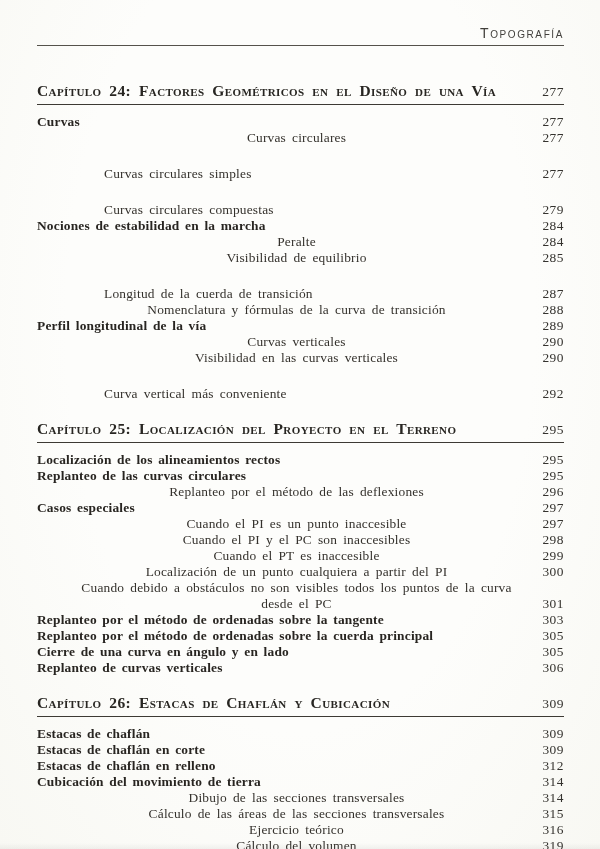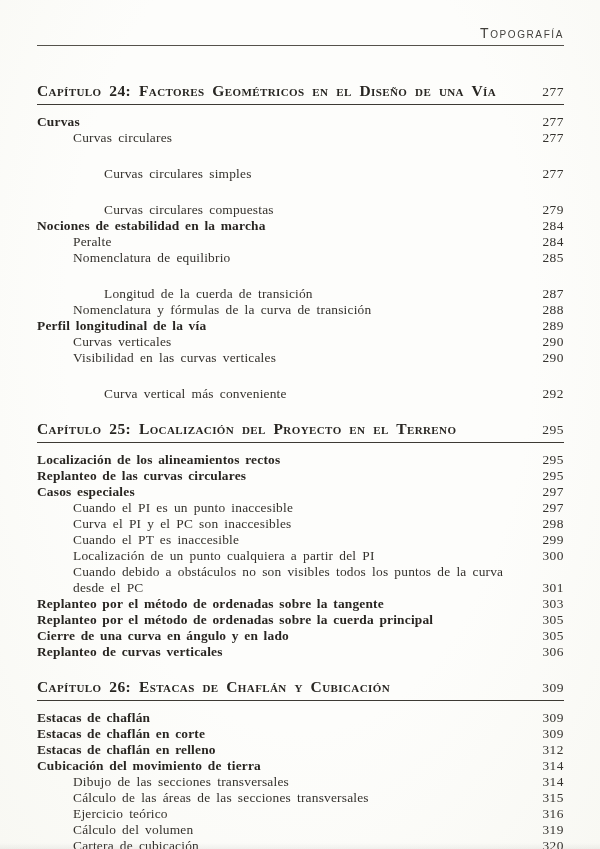--- a/index.html
+++ b/index.html
@@ -78,21 +78,21 @@
     flex: 1;
     letter-spacing: 0.2px;
     word-spacing: 2.5px;
     color: #34312c;
   }
   .entry.bold .entry-label {
     font-weight: bold;
     color: #282521;
     word-spacing: 2px;
   }
-  .entry.lvl1 .entry-label { padding-left: 36px; }
+  .entry.lvl1 .entry-label { padding-left: 36px; text-align: center; }
   .entry.lvl2 .entry-label { padding-left: 67px; margin-top: 20px; }
   .entry-page {
     margin-left: 14px;
     min-width: 30px;
     text-align: right;
     letter-spacing: 0.5px;
     color: #34322e;
   }
 
   
@@ -137,21 +137,21 @@
             </div>
             <div class="entry lvl0 bold">
               <span class="entry-label">Nociones de estabilidad en la marcha</span>
               <span class="entry-page">284</span>
             </div>
             <div class="entry lvl1">
               <span class="entry-label">Peralte</span>
               <span class="entry-page">284</span>
             </div>
             <div class="entry lvl1">
-              <span class="entry-label">Nomenclatura de equilibrio</span>
+              <span class="entry-label">Visibilidad de equilibrio</span>
               <span class="entry-page">285</span>
             </div>
             <div class="entry lvl2">
               <span class="entry-label">Longitud de la cuerda de transición</span>
               <span class="entry-page">287</span>
             </div>
             <div class="entry lvl1">
               <span class="entry-label">Nomenclatura y fórmulas de la curva de transición</span>
               <span class="entry-page">288</span>
             </div>
@@ -180,30 +180,34 @@
           </div>
           <div class="entries">
             <div class="entry lvl0 bold">
               <span class="entry-label">Localización de los alineamientos rectos</span>
               <span class="entry-page">295</span>
             </div>
             <div class="entry lvl0 bold">
               <span class="entry-label">Replanteo de las curvas circulares</span>
               <span class="entry-page">295</span>
             </div>
+            <div class="entry lvl1">
+              <span class="entry-label">Replanteo por el método de las deflexiones</span>
+              <span class="entry-page">296</span>
+            </div>
             <div class="entry lvl0 bold">
               <span class="entry-label">Casos especiales</span>
               <span class="entry-page">297</span>
             </div>
             <div class="entry lvl1">
               <span class="entry-label">Cuando el PI es un punto inaccesible</span>
               <span class="entry-page">297</span>
             </div>
             <div class="entry lvl1">
-              <span class="entry-label">Curva el PI y el PC son inaccesibles</span>
+              <span class="entry-label">Cuando el PI y el PC son inaccesibles</span>
               <span class="entry-page">298</span>
             </div>
             <div class="entry lvl1">
               <span class="entry-label">Cuando el PT es inaccesible</span>
               <span class="entry-page">299</span>
             </div>
             <div class="entry lvl1">
               <span class="entry-label">Localización de un punto cualquiera a partir del PI</span>
               <span class="entry-page">300</span>
             </div>

